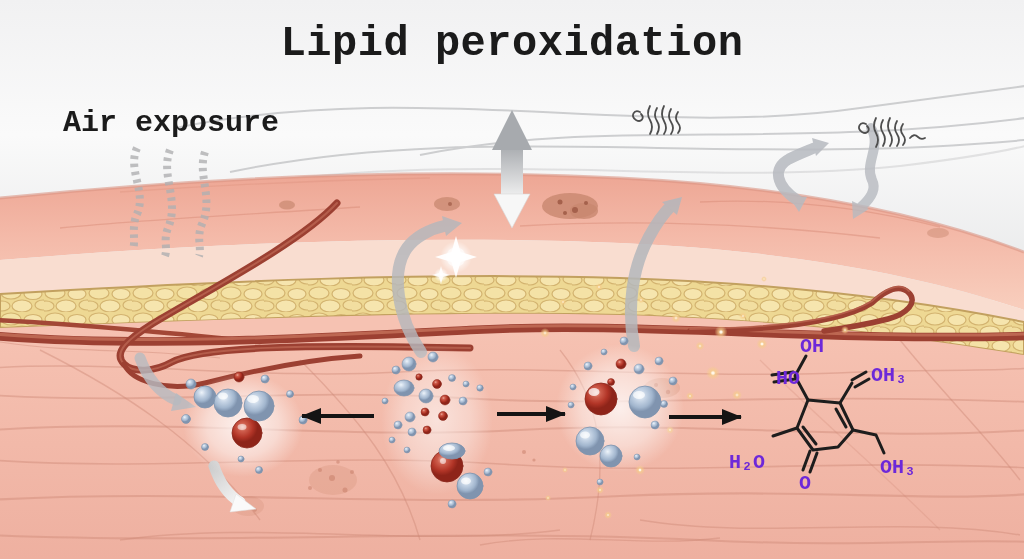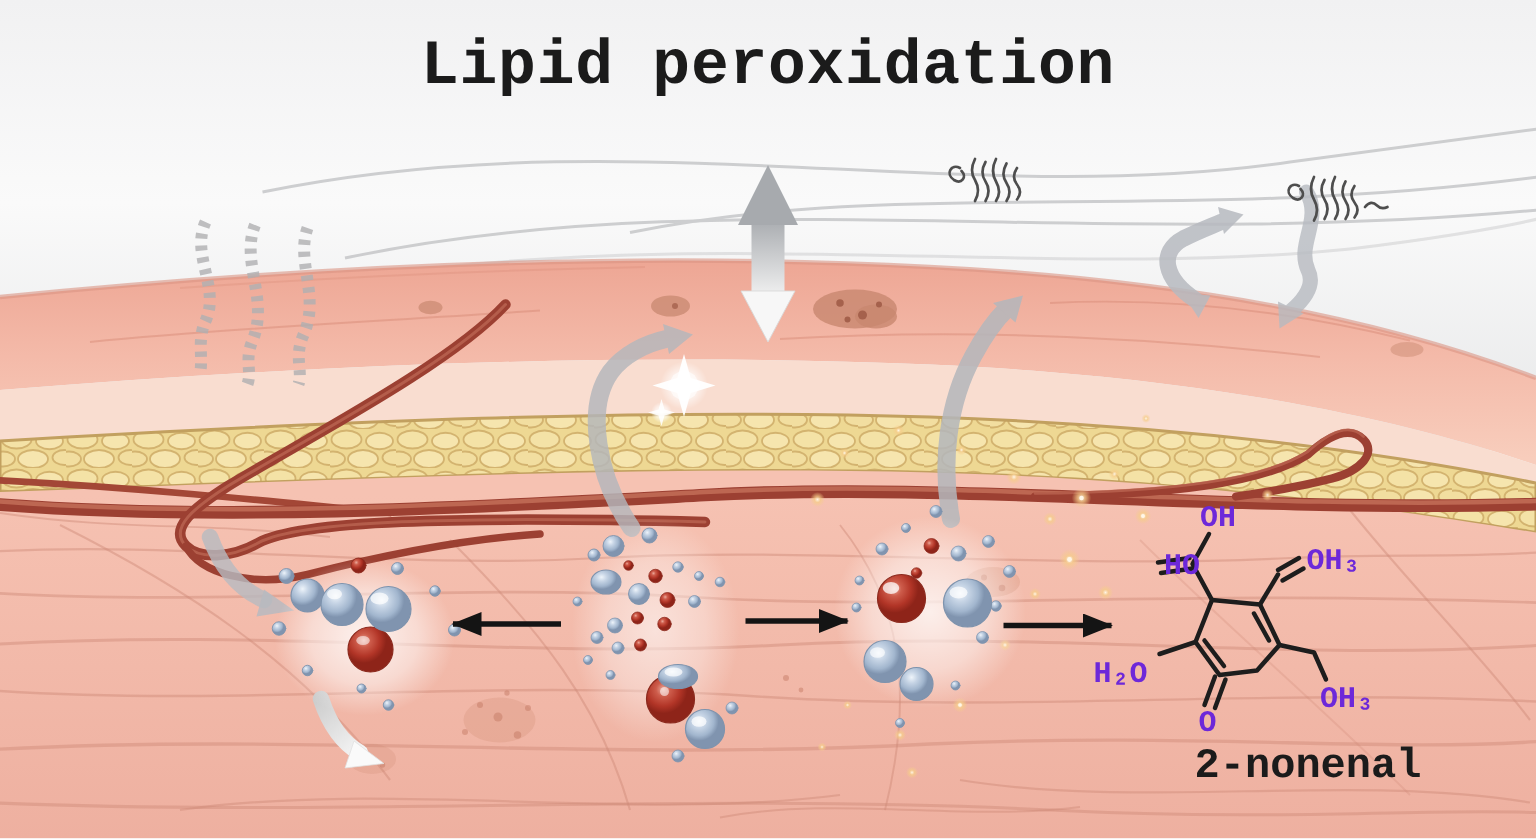--- a/index.html
+++ b/index.html
@@ -353,22 +353,22 @@
     <path d="M 852 380 L 866 372"></path>
     <path d="M 855 387 L 869 379"></path>
     <path d="M 853 430 L 876 435 L 884 453"></path>
     <path d="M 797 428 L 773 436"></path>
     <path d="M 810 451 L 803 470"></path>
     <path d="M 817 453 L 810 472"></path>
   </g>
 </svg>
 
 <div class="overlay-text title">Lipid peroxidation</div>
-<div class="overlay-text product-label">2-nonenal</div>
+<div class="overlay-text air-label">Air exposure</div>
 
 <span class="chem" style="left:812px;top:346px;">OH</span>
 <span class="chem" style="left:788px;top:378px;">HO</span>
 <span class="chem" style="left:889px;top:375px;">OH₃</span>
-<span class="chem" style="left:747px;top:450px;">H₂O</span>
+<span class="chem" style="left:747px;top:462px;">H₂O</span>
 <span class="chem" style="left:805px;top:483px;">O</span>
 <span class="chem" style="left:898px;top:467px;">OH₃</span>
 
 </div>
 
 </body></html>

